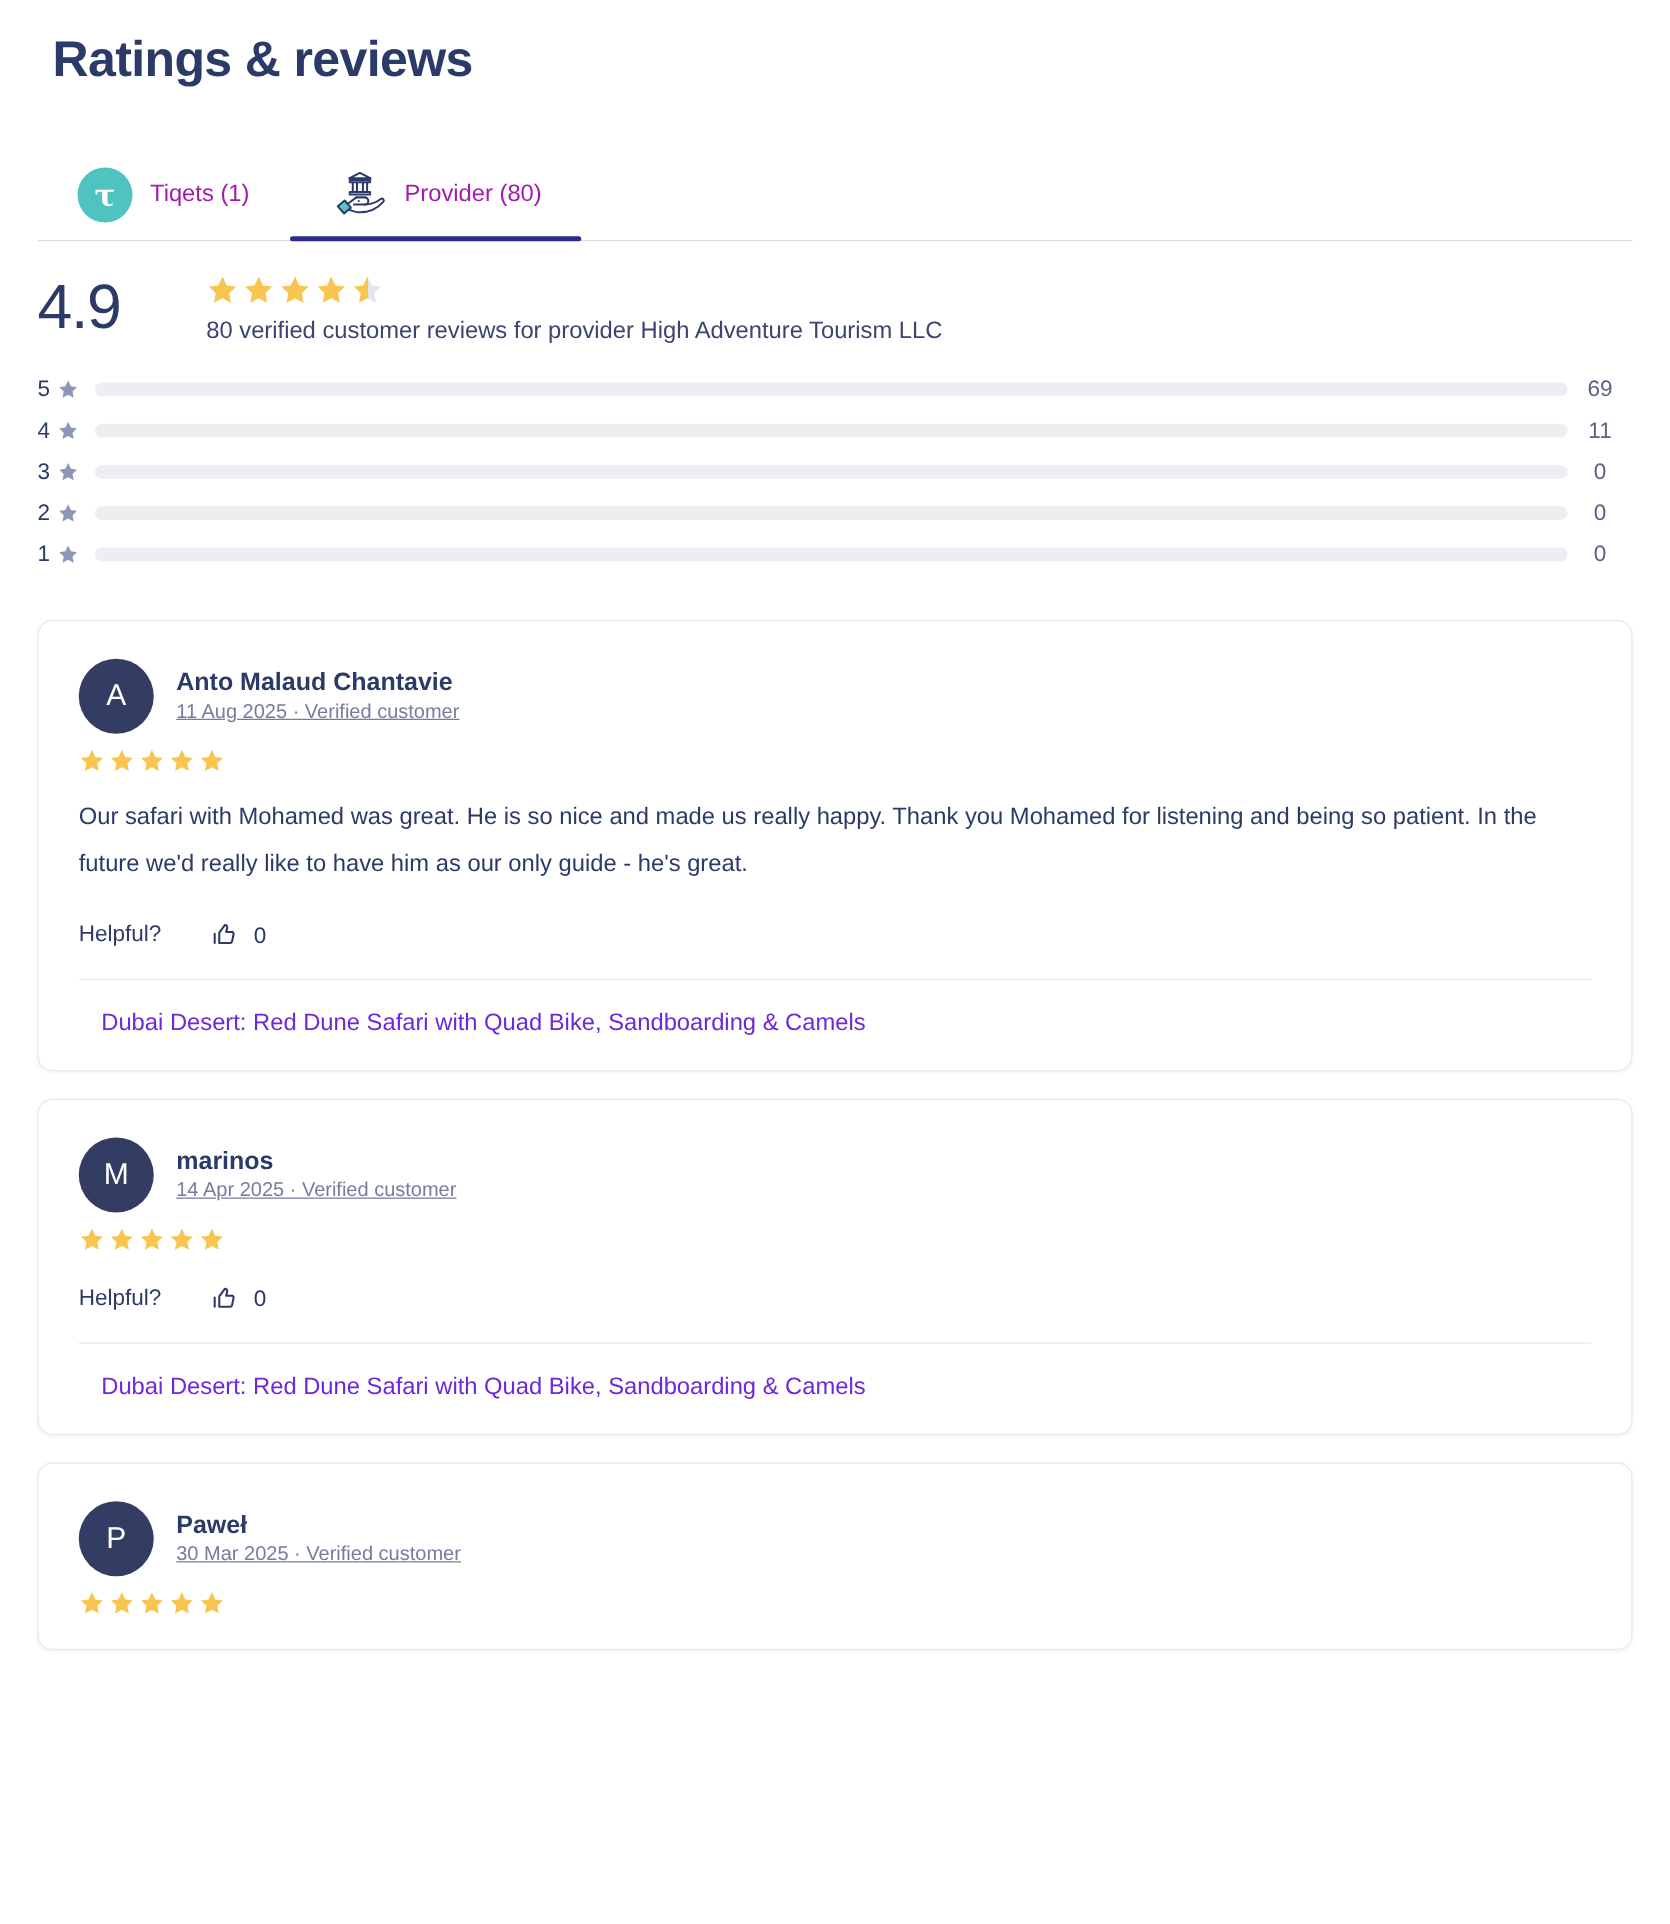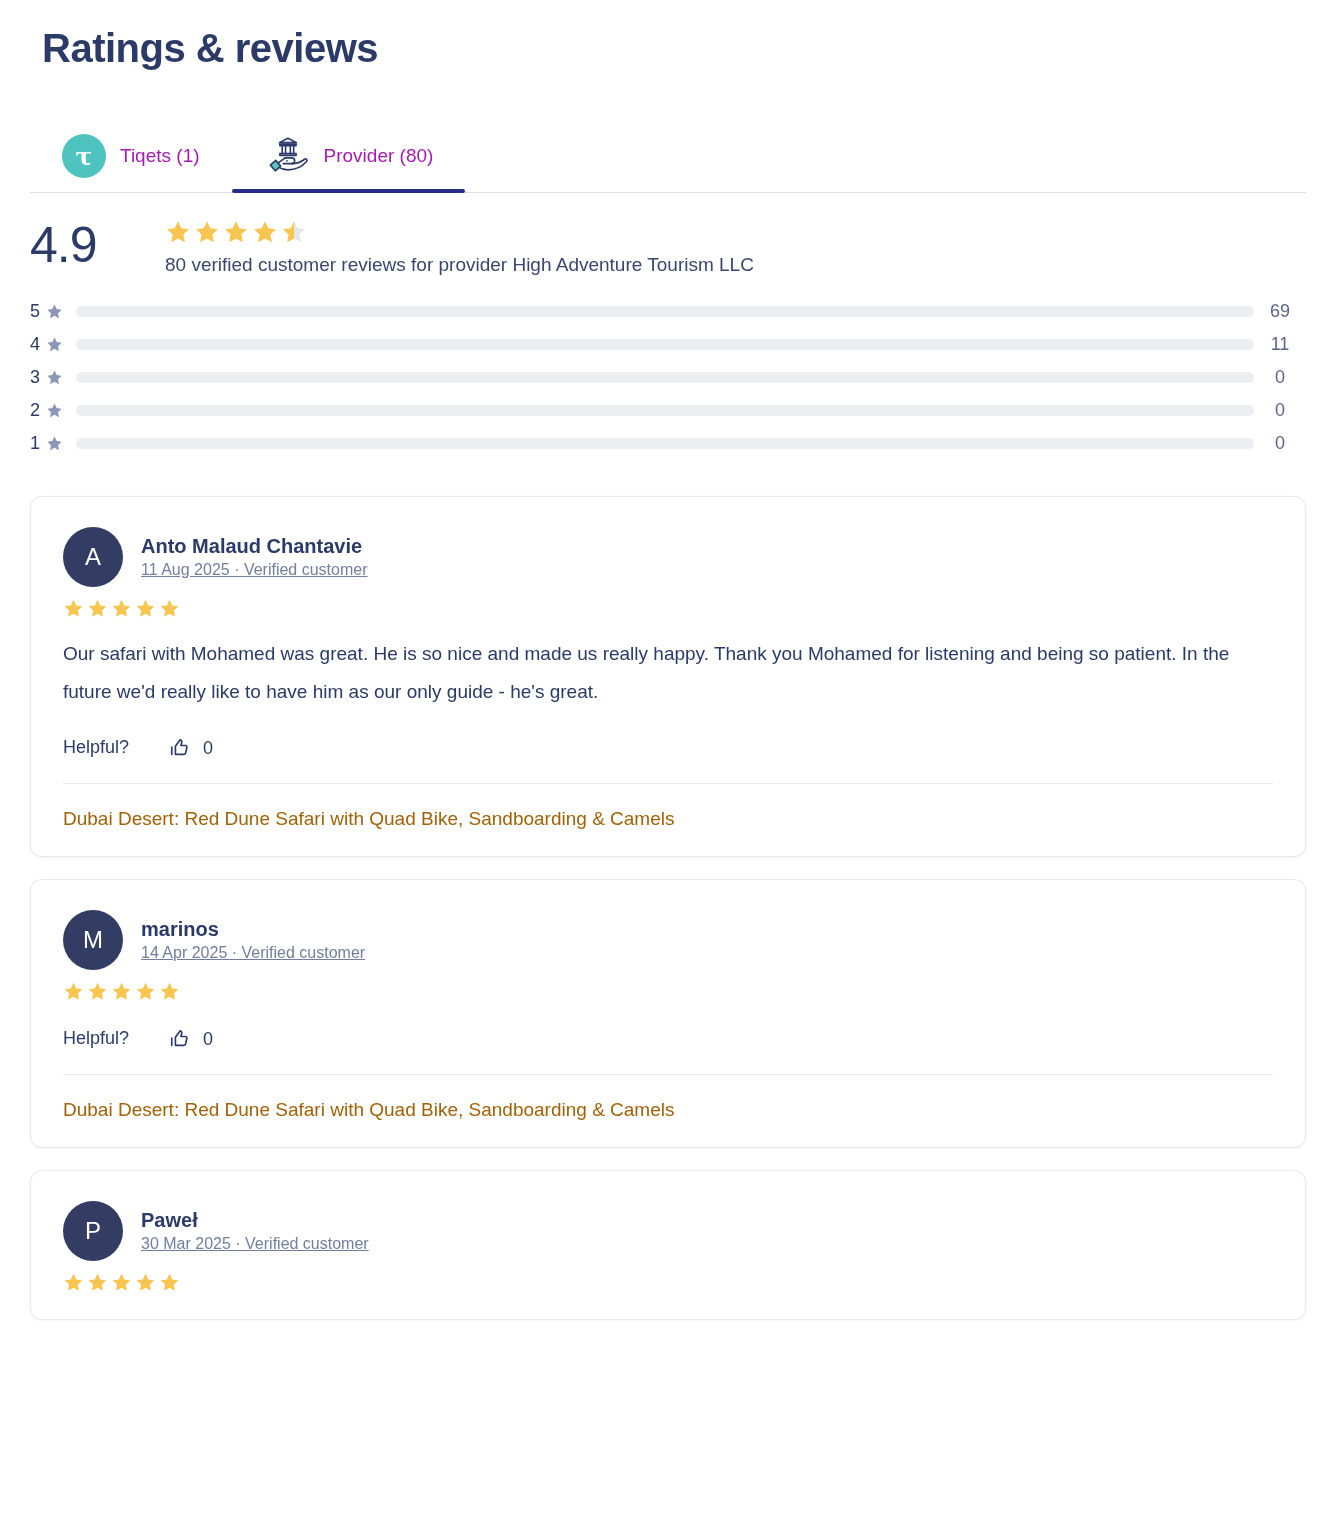--- a/index.html
+++ b/index.html
@@ -210,23 +210,24 @@
   }
   .divider {
     height: 1px;
     background: #e8e9ee;
     margin: 24px 0 0 0;
   }
   .product-link {
     display: inline-block;
     margin-top: 24px;
     font-size: 19px;
-    color: #a16207;
+    color: #6d28d9;
     text-decoration: none;
     cursor: pointer;
+    margin-left: 18px;
   }
   .star { display: block; }
 </style>
 </head>
 <body>
 
 <div class="page">
 
   <h1 class="page-title">Ratings &amp; reviews</h1>
 

